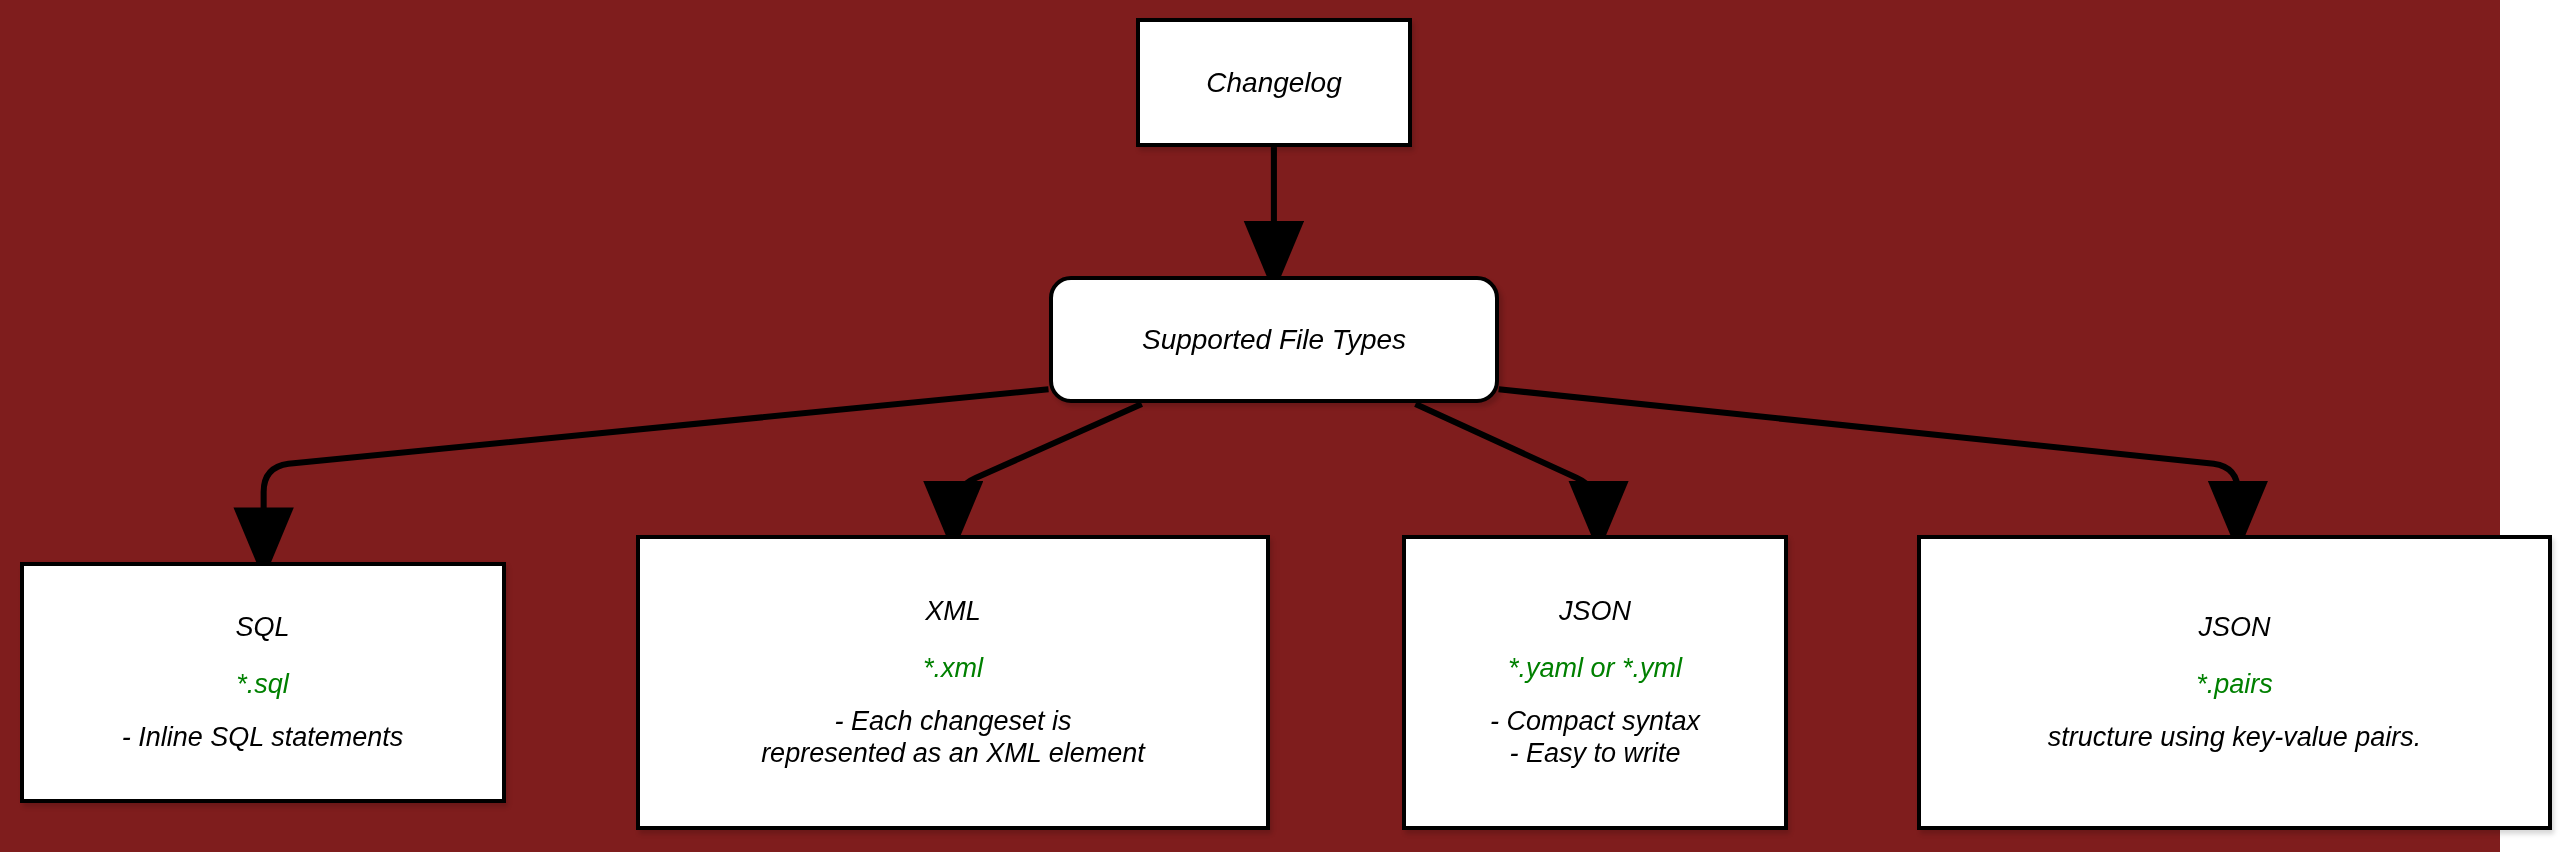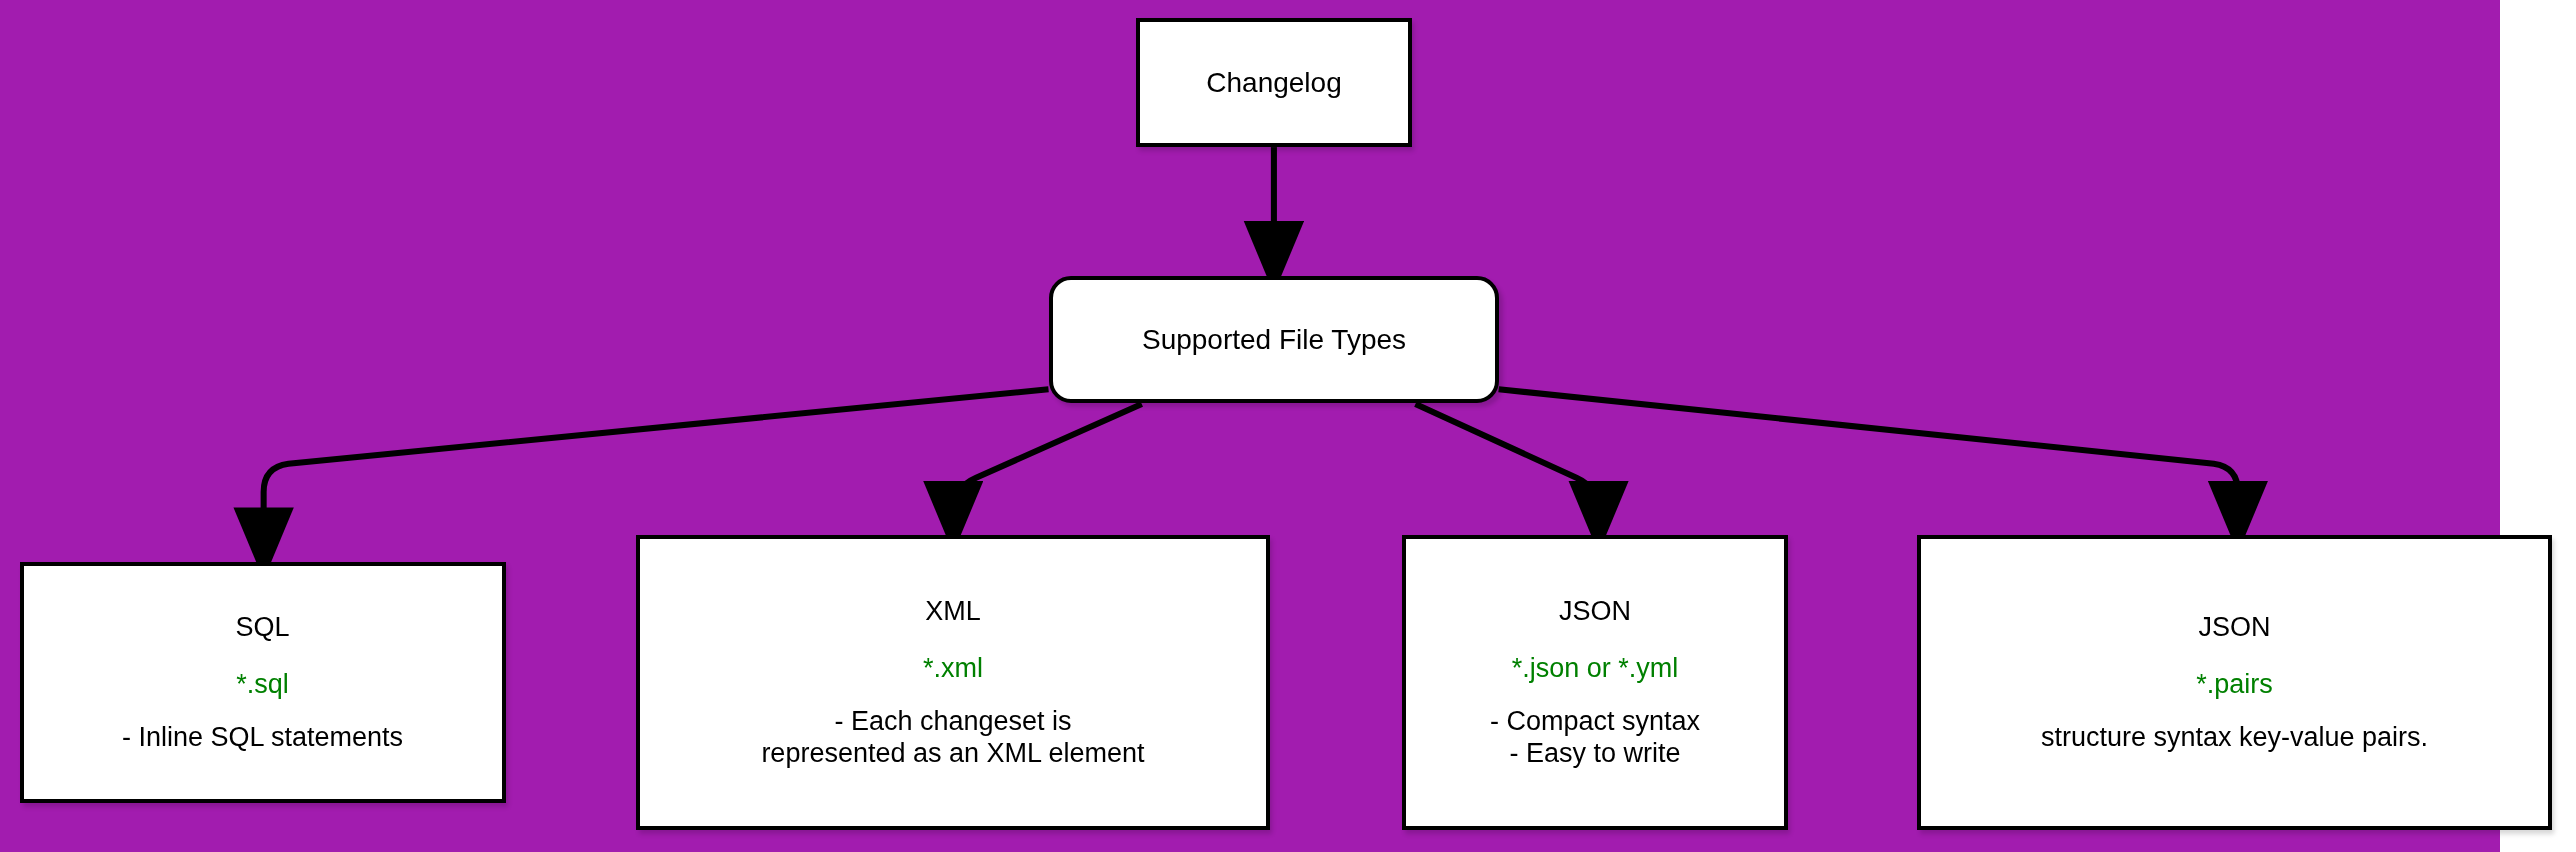--- a/index.html
+++ b/index.html
@@ -11,21 +11,22 @@
   body {
     width: 2576px;
     height: 853px;
     font-family: "Liberation Sans", sans-serif;
     overflow: hidden;
   }
   #canvas {
     position: relative;
     width: 2500px;
     height: 853px;
-    background: #a21caf;
+    background: #7f1d1d;
+    font-style: italic;
   }
   #edges {
     position: absolute;
     left: 0;
     top: 0;
     width: 2576px;
     height: 853px;
     pointer-events: none;
   }
   .node {
@@ -141,31 +142,31 @@
       <div class="gap-b"></div>
       <div class="node-desc">- Each changeset is</div>
       <div class="node-desc">represented as an XML element</div>
     </div>
   </div>
 
   <div class="node" id="node-yaml">
     <div class="stack">
       <div class="node-title">JSON</div>
       <div class="gap-a"></div>
-      <div class="node-ext">*.json or *.yml</div>
+      <div class="node-ext">*.yaml or *.yml</div>
       <div class="gap-b"></div>
       <div class="node-desc">- Compact syntax</div>
       <div class="node-desc">- Easy to write</div>
     </div>
   </div>
 
   <div class="node" id="node-json">
     <div class="stack">
       <div class="node-title">JSON</div>
       <div class="gap-a"></div>
       <div class="node-ext">*.pairs</div>
       <div class="gap-b"></div>
-      <div class="node-desc">structure syntax key-value pairs.</div>
+      <div class="node-desc">structure using key-value pairs.</div>
     </div>
   </div>
 
 </div>
 
 
 </body></html>

